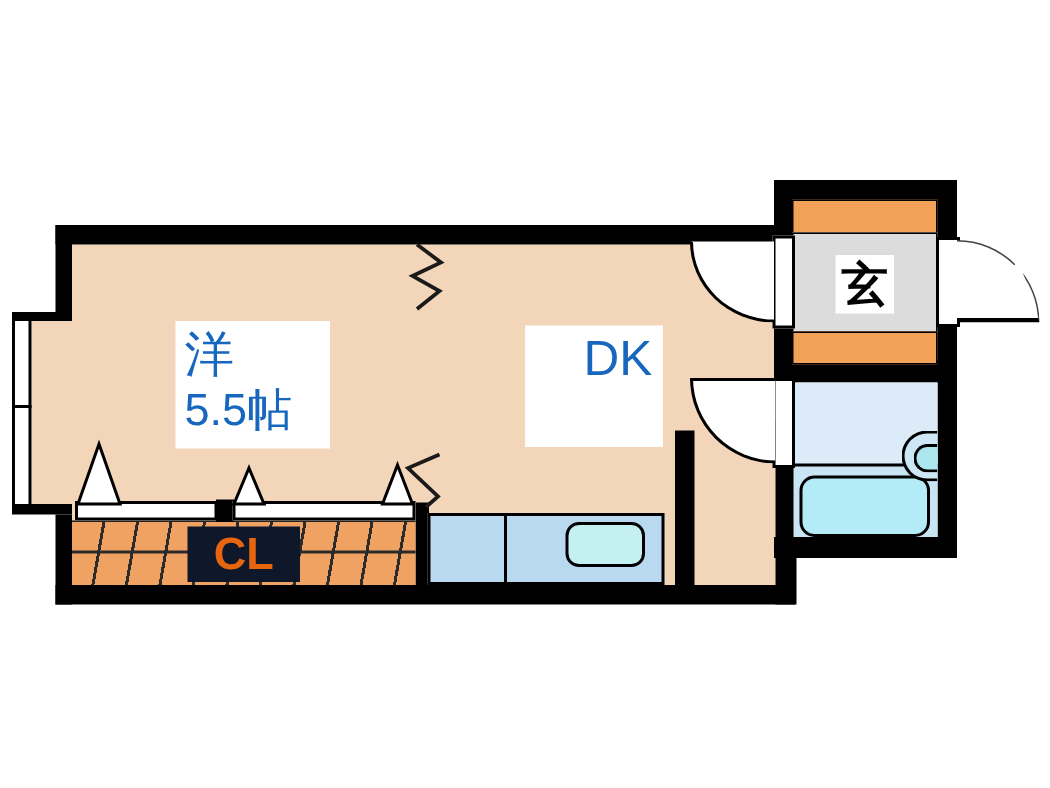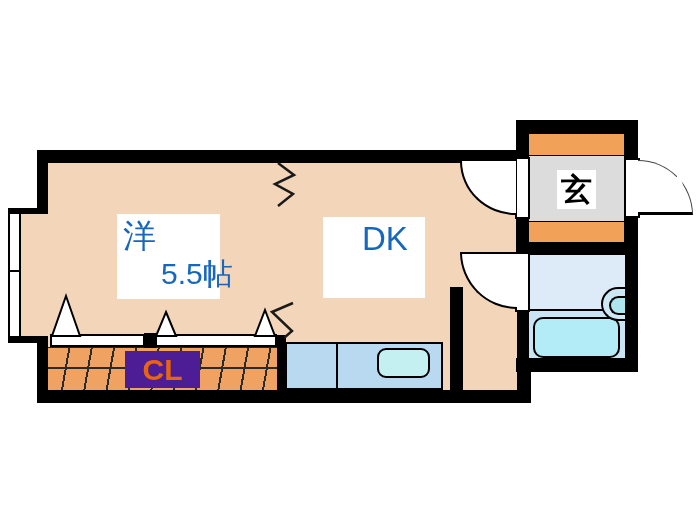--- a/index.html
+++ b/index.html
@@ -5,22 +5,22 @@
   html,body{margin:0;padding:0;background:#fff;}
   .stage{position:relative;width:700px;height:525px;background:#ffffff;overflow:hidden;
          font-family:"Liberation Sans","DejaVu Sans",sans-serif;}
   .abs{position:absolute;}
   .wall{position:absolute;background:#000;}
   .floor{position:absolute;background:#F3D6BA;}
   .opening{position:absolute;background:#fff;border:2px solid #000;box-sizing:border-box;}
   .roomlabel{position:absolute;background:#fff;color:#1767BE;line-height:1.18;
              padding:3px 6px;box-sizing:border-box;white-space:nowrap;}
   .roomlabel .l1{font-size:33px;}
-  .roomlabel .l2{font-size:30px;margin-left:38px;}
-  .cl-label{position:absolute;background:#4c1d95;color:#E8650F;font-size:30px;font-weight:600;
+  .roomlabel .l2{font-size:30px;}
+  .cl-label{position:absolute;background:#0f172a;color:#E8650F;font-size:30px;font-weight:600;
             display:flex;align-items:center;justify-content:center;box-sizing:border-box;}
   .genkan-label{position:absolute;background:#fff;color:#000;font-size:31px;font-weight:600;
             display:flex;align-items:center;justify-content:center;box-sizing:border-box;}
   .band{position:absolute;background:#F2A159;border:1.5px solid #000;box-sizing:border-box;}
   .svg-overlay{position:absolute;left:0;top:0;pointer-events:none;}
 </style>
 </head>
 <body>
 
 <div class="stage">
@@ -96,17 +96,17 @@
     <polygon points="166,312 176,336 156,336" fill="#ffffff" stroke="#000000" stroke-width="2"></polygon>
     <polygon points="265,310 275,336 255,336" fill="#ffffff" stroke="#000000" stroke-width="2"></polygon>
     <polyline points="278,163 294,175 275,184 293,194 278,206" fill="none" stroke="#1a1a1a" stroke-width="2.5"></polyline>
     <polyline points="293,303 272,312 292,331 284,338" fill="none" stroke="#1a1a1a" stroke-width="2.5"></polyline>
   </svg>
 
   <div class="roomlabel" style="left:117px;top:214px;width:103px;height:85px;">
     <div class="l1">洋</div>
     <div class="l2">5.5帖</div>
   </div>
-  <div class="roomlabel" style="left:323px;top:217px;width:102px;height:81px;padding-left:39px;">
+  <div class="roomlabel" style="left:350px;top:217px;width:92px;height:81px;padding-left:39px;">
     <div class="l1">DK</div>
   </div>
 
 </div>
 
 </body></html>

